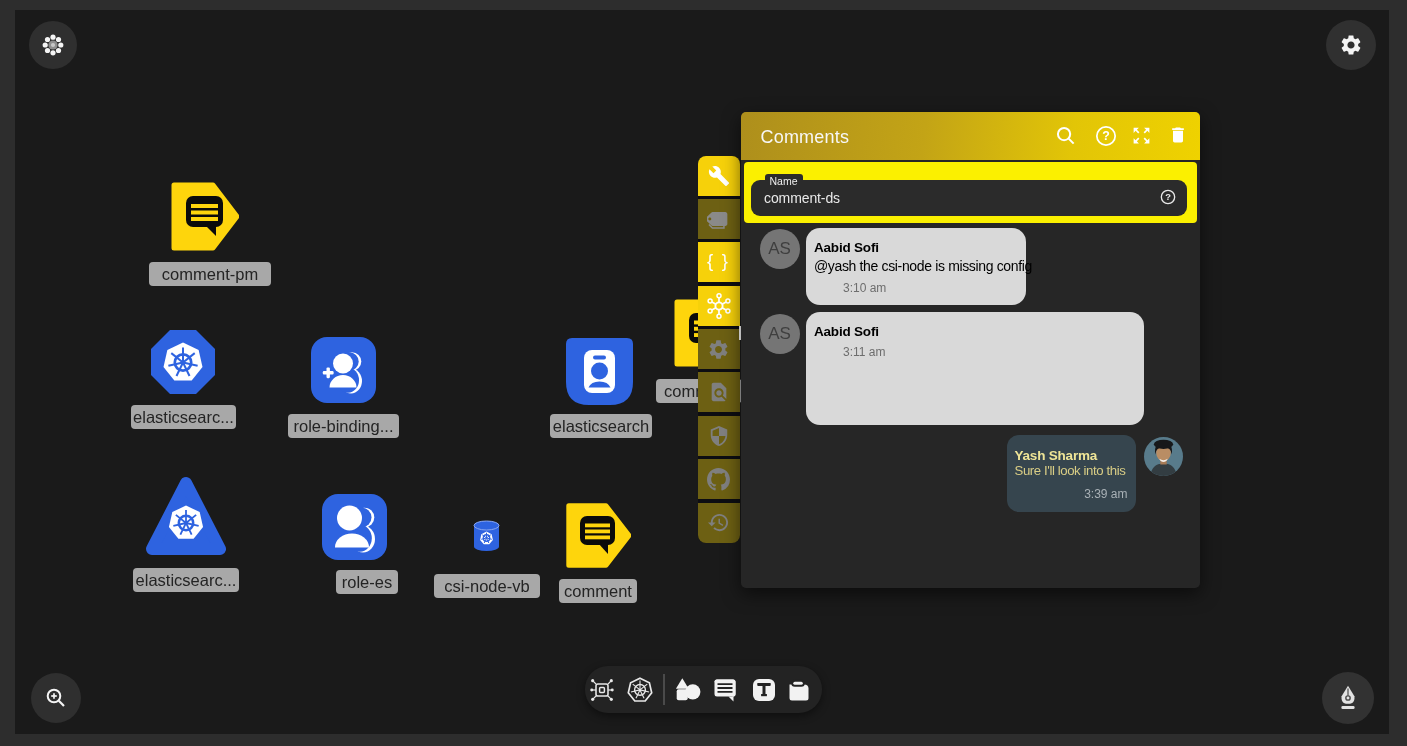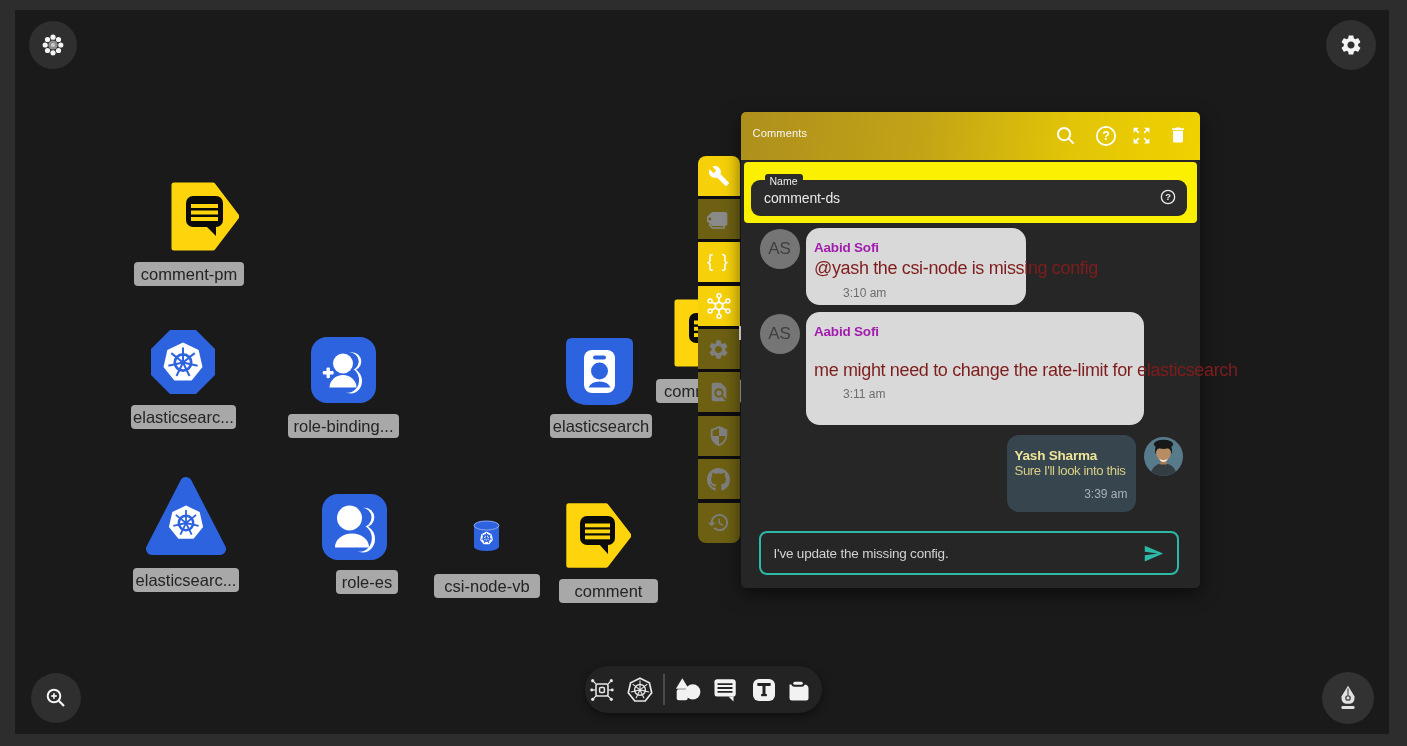--- a/index.html
+++ b/index.html
@@ -13,32 +13,32 @@
     font-size:16.5px; line-height:24px; height:24px; text-align:center; white-space:nowrap; overflow:hidden; }
   #vtoolbar { position:absolute; left:698px; top:155.5px; width:41.5px; z-index:4; background:#0d0d12; border-radius:8px; }
   .vbtn { width:41.5px; height:40px; margin-bottom:3.4px; display:flex; align-items:center; justify-content:center; }
   .vbtn:last-child { margin-bottom:0; }
   .vy { background:#f6d10a; }
   .vo { background:#6d6013; }
   #panel { position:absolute; left:740.5px; top:112px; width:459px; height:476px; background:#262626;
     border-radius:5px; z-index:6; box-shadow:0 6px 18px rgba(0,0,0,0.55); }
   #phead { position:absolute; left:0; top:0; width:459px; height:47.5px; border-radius:5px 5px 0 0;
     background:linear-gradient(97deg,#ae8f1c 0%,#c3a416 40%,#e2c507 72%,#efd200 100%); }
-  #ptitle { position:absolute; left:12px; top:15px; font-size:11px; color:#f7f7f7; letter-spacing:0.2px; }
+  #ptitle { position:absolute; left:20px; top:15px; font-size:18px; color:#f7f7f7; letter-spacing:0.2px; }
   .hic { position:absolute; top:13px; }
   #ysec { position:absolute; left:3px; top:49.5px; width:453px; height:61.5px; background:#fbf000; border-radius:4px; }
   #nameinput { position:absolute; left:7.5px; top:18px; width:436px; height:36px; background:#2b2b2b; border-radius:9px; }
   #nametab { position:absolute; left:13.5px; top:-6px; background:#2b2b2b; border-radius:3px 3px 0 0;
     font-size:10.5px; color:#efefef; padding:1px 5px; }
   #nameval { position:absolute; left:13px; top:10px; font-size:14px; color:#e9e9e9; letter-spacing:-0.1px; }
   .bubble { position:absolute; background:#d9d9d9; border-radius:14px; color:#4a4a4a; }
   .avatar { position:absolute; width:40px; height:40px; border-radius:50%; background:#757575;
     color:#3f3f3f; font-size:17px; display:flex; align-items:center; justify-content:center; }
-  .bname { font-weight:bold; color:#a21caf; font-size:13.5px; letter-spacing:-0.2px; }
-  .btext { font-size:18px; letter-spacing:-0.35px; white-space:nowrap; color:#7f1d1d; }
+  .bname { font-weight:bold; color:#000000; font-size:13.5px; letter-spacing:-0.2px; }
+  .btext { font-size:14px; letter-spacing:-0.35px; white-space:nowrap; color:#000000; }
   .btime { font-size:12px; color:#6d6d6d;margin-left:29px; }
   #ybubble { position:absolute; left:266px; top:323.4px; width:129px; height:76.5px; background:#36454e; border-radius:12px; padding:13px 8px 16px 8px; }
   #chatinput { position:absolute; left:18px; top:418.8px; width:420.5px; height:44px; border:2px solid #2cb9a6; border-radius:8px; }
   #chatinput span { position:absolute; left:13px; top:13px; font-size:13.5px; color:#d2d2d2; letter-spacing:-0.2px; }
   #bbar { position:absolute; left:585px; top:666px; width:237px; height:47px; background:#232323; border-radius:23px;
     z-index:7; box-shadow:0 3px 8px rgba(0,0,0,0.45); }
   .bic { position:absolute; top:50%; transform:translate(-50%,-50%); }
 </style>
 </head>
 <body>
@@ -48,21 +48,21 @@
   <div class="node" style="left:169px; top:181px;">
     <svg width="70" height="71" viewBox="0 0 70 71">
       <path d="M5 4 H44 L68 35.5 L44 67 H5 Z" fill="#fed50c" stroke="#fed50c" stroke-width="5" stroke-linejoin="round"></path>
       <rect x="17" y="15" width="37" height="31" rx="7" fill="#0b0b0b"></rect>
       <path d="M36 44 L47 55 L47 40 Z" fill="#0b0b0b"></path>
       <rect x="22" y="23" width="27" height="4" fill="#fed50c"></rect>
       <rect x="22" y="29.5" width="27" height="4" fill="#fed50c"></rect>
       <rect x="22" y="36" width="27" height="4" fill="#fed50c"></rect>
     </svg>
   </div>
-  <div class="nlabel" style="left:134px; top:262px; width:110px;">comment-pm</div>
+  <div class="nlabel" style="left:149px; top:262px; width:122px;">comment-pm</div>
 
   <div class="node" style="left:150px; top:329px;">
     <svg width="66" height="66" viewBox="0 0 66 66">
       <polygon points="20,1 46,1 65,20 65,46 46,65 20,65 1,46 1,20" fill="#2e63e0"></polygon>
       <polygon points="33.00,13.50 48.64,21.03 52.50,37.95 41.68,51.52 24.32,51.52 13.50,37.95 17.36,21.03" fill="#ffffff"></polygon>
       <g stroke="#2e63e0" fill="none">
         <circle cx="33" cy="33.5" r="8.2" stroke-width="2.7"></circle>
         <g stroke-width="2">
           <line x1="33" y1="33.5" x2="33.00" y2="18.50"></line>
           <line x1="33" y1="33.5" x2="44.73" y2="24.15"></line>
@@ -160,21 +160,21 @@
   <div class="node" style="left:564px; top:502px;">
     <svg width="67" height="67" viewBox="0 0 67 67">
       <path d="M4.8 3.8 H42 L65 33.5 L42 63.2 H4.8 Z" fill="#fed50c" stroke="#fed50c" stroke-width="5" stroke-linejoin="round"></path>
       <rect x="16" y="14" width="35" height="29" rx="7" fill="#0b0b0b"></rect>
       <path d="M34 41 L44 52 L44 38 Z" fill="#0b0b0b"></path>
       <rect x="21" y="21.5" width="25" height="3.8" fill="#fed50c"></rect>
       <rect x="21" y="27.5" width="25" height="3.8" fill="#fed50c"></rect>
       <rect x="21" y="33.5" width="25" height="3.8" fill="#fed50c"></rect>
     </svg>
   </div>
-  <div class="nlabel" style="left:559px; top:579px; width:99px;">comment</div>
+  <div class="nlabel" style="left:559px; top:579px; width:78px;">comment</div>
 
   <div class="node" style="left:672px; top:298px;">
     <svg width="70" height="70" viewBox="0 0 70 70">
       <path d="M5 4 H44 L67.5 35 L44 66 H5 Z" fill="#fed50c" stroke="#fed50c" stroke-width="5" stroke-linejoin="round"></path>
       <rect x="17" y="15" width="36" height="30" rx="7" fill="#0b0b0b"></rect>
       <path d="M35 43 L46 54 L46 39 Z" fill="#0b0b0b"></path>
       <rect x="22" y="22.5" width="26" height="3.9" fill="#fed50c"></rect>
       <rect x="22" y="28.8" width="26" height="3.9" fill="#fed50c"></rect>
       <rect x="22" y="35.1" width="26" height="3.9" fill="#fed50c"></rect>
     </svg>
@@ -275,21 +275,20 @@
     <div class="avatar" style="left:19px; top:116.5px;">AS</div>
     <div class="bubble" style="left:65.5px; top:115.7px; width:220px; height:77px; padding:12px 4px 0 8px;">
       <div class="bname">Aabid Sofi</div>
       <div class="btext" style="margin-top:3px;">@yash the csi-node is missing config</div>
       <div class="btime" style="margin-top:7px;">3:10 am</div>
     </div>
 
     <div class="avatar" style="left:19px; top:201.5px;">AS</div>
     <div class="bubble" style="left:65.5px; top:200.3px; width:338px; height:113px; padding:12px 4px 0 8px;">
       <div class="bname">Aabid Sofi</div>
-      <div class="btext" style="margin-top:20.7px;">me might need to change the rate-limit for elasticsearch</div>
       <div class="btime" style="margin-top:5.7px;">3:11 am</div>
     </div>
 
     <div id="ybubble">
       <div class="bname" style="color:#efe597;">Yash Sharma</div>
       <div class="btext" style="color:#d9cd85; margin-top:0px; font-size:13.2px; letter-spacing:-0.4px;">Sure I'll look into this</div>
       <div class="btime" style="color:#a9b1b6; text-align:right; margin-top:9px;">3:39 am</div>
     </div>
     <svg style="position:absolute; left:403px; top:325px;" width="39" height="39" viewBox="0 0 39 39">
       <defs>
@@ -301,26 +300,20 @@
         <rect width="39" height="39" fill="#587b8b"></rect>
         <path d="M6.5 39 Q7.5 26.5 19.5 26.5 Q31.5 26.5 32.5 39 Z" fill="#333d42"></path>
         <rect x="16.3" y="20.5" width="6.4" height="7" fill="#a87b55"></rect>
         <ellipse cx="19.5" cy="15.8" rx="7.3" ry="8.3" fill="#b98d64"></ellipse>
         <path d="M11.2 17.5 Q9.6 5.2 19.5 4.8 Q29.4 5.2 27.8 17.5 Q27.5 10.5 19.5 10.2 Q11.5 10.5 11.2 17.5 Z" fill="#17181a"></path>
         <ellipse cx="19.5" cy="7.3" rx="9.6" ry="4.6" fill="#17181a"></ellipse>
         <path d="M15.2 21.8 q4.3 2.8 8.6 0 q-1.6 3.2-4.3 3.2 q-2.7 0-4.3-3.2 z" fill="#ffffff" opacity="0.85"></path>
       </g>
     </svg>
 
-    <div id="chatinput">
-      <span>I've update the missing config.</span>
-      <svg style="position:absolute; right:13px; top:10px;" width="21" height="21" viewBox="0 0 24 24" fill="#2cb9a6">
-        <path d="M2.01 21L23 12 2.01 3 2 10l15 2-15 2z"></path>
-      </svg>
-    </div>
   </div>
 
   <div id="bbar">
     <svg class="bic" style="left:17.2px;" width="24" height="24" viewBox="0 0 26 26" fill="none" stroke="#e8e8e8">
       <rect x="6.5" y="6.5" width="13" height="13" rx="2" stroke-width="1.7"></rect>
       <rect x="10.4" y="10.4" width="5.2" height="5.2" rx="1" stroke-width="1.6"></rect>
       <g stroke-width="1.3">
         <line x1="6.5" y1="6.5" x2="3.4" y2="3.4"></line>
           <line x1="19.5" y1="6.5" x2="22.6" y2="3.4"></line>
         <line x1="6.5" y1="19.5" x2="3.4" y2="22.6"></line>

